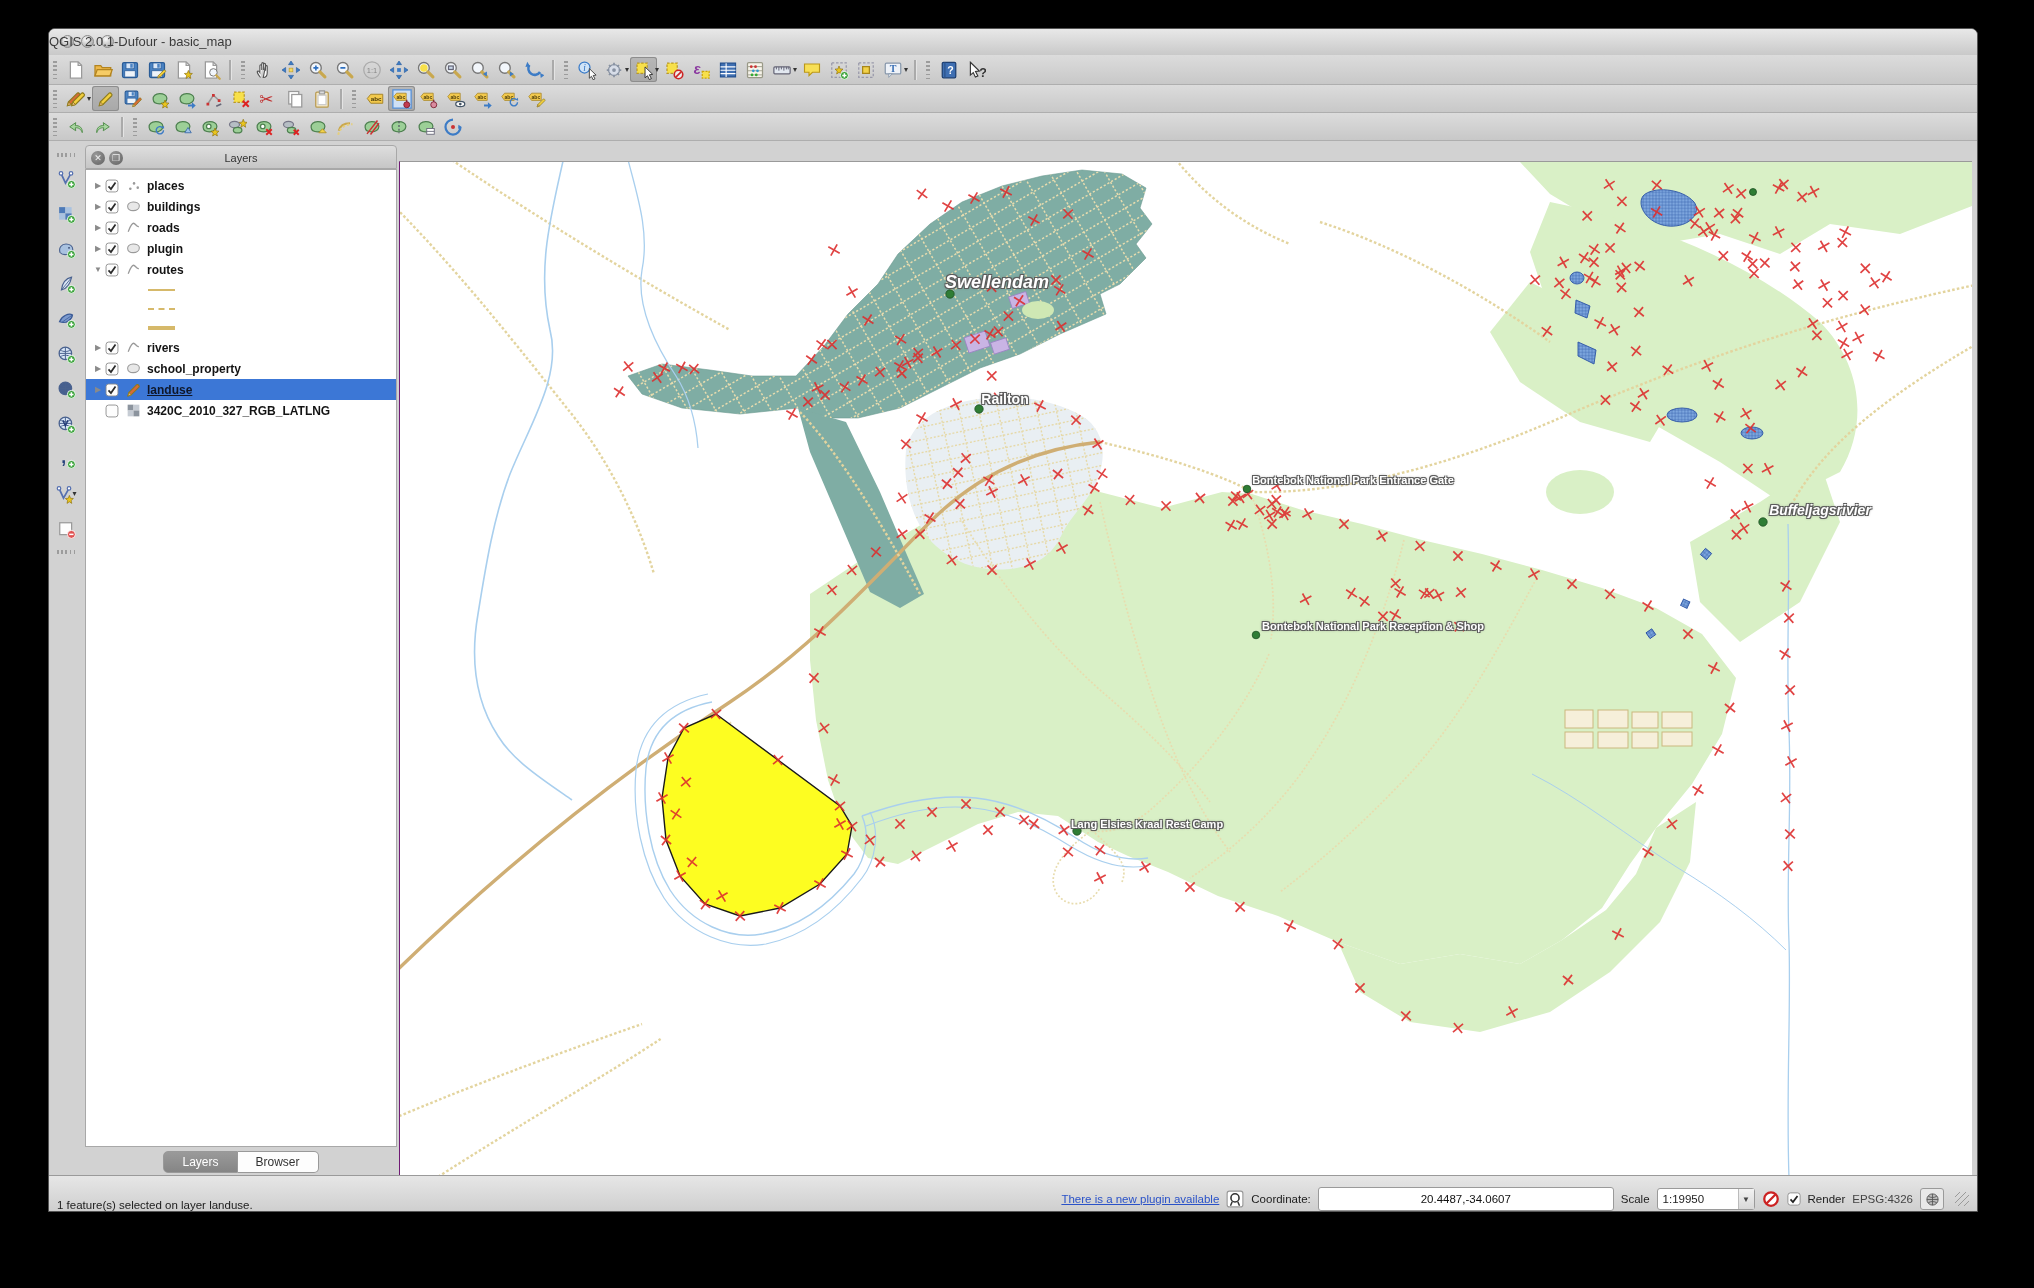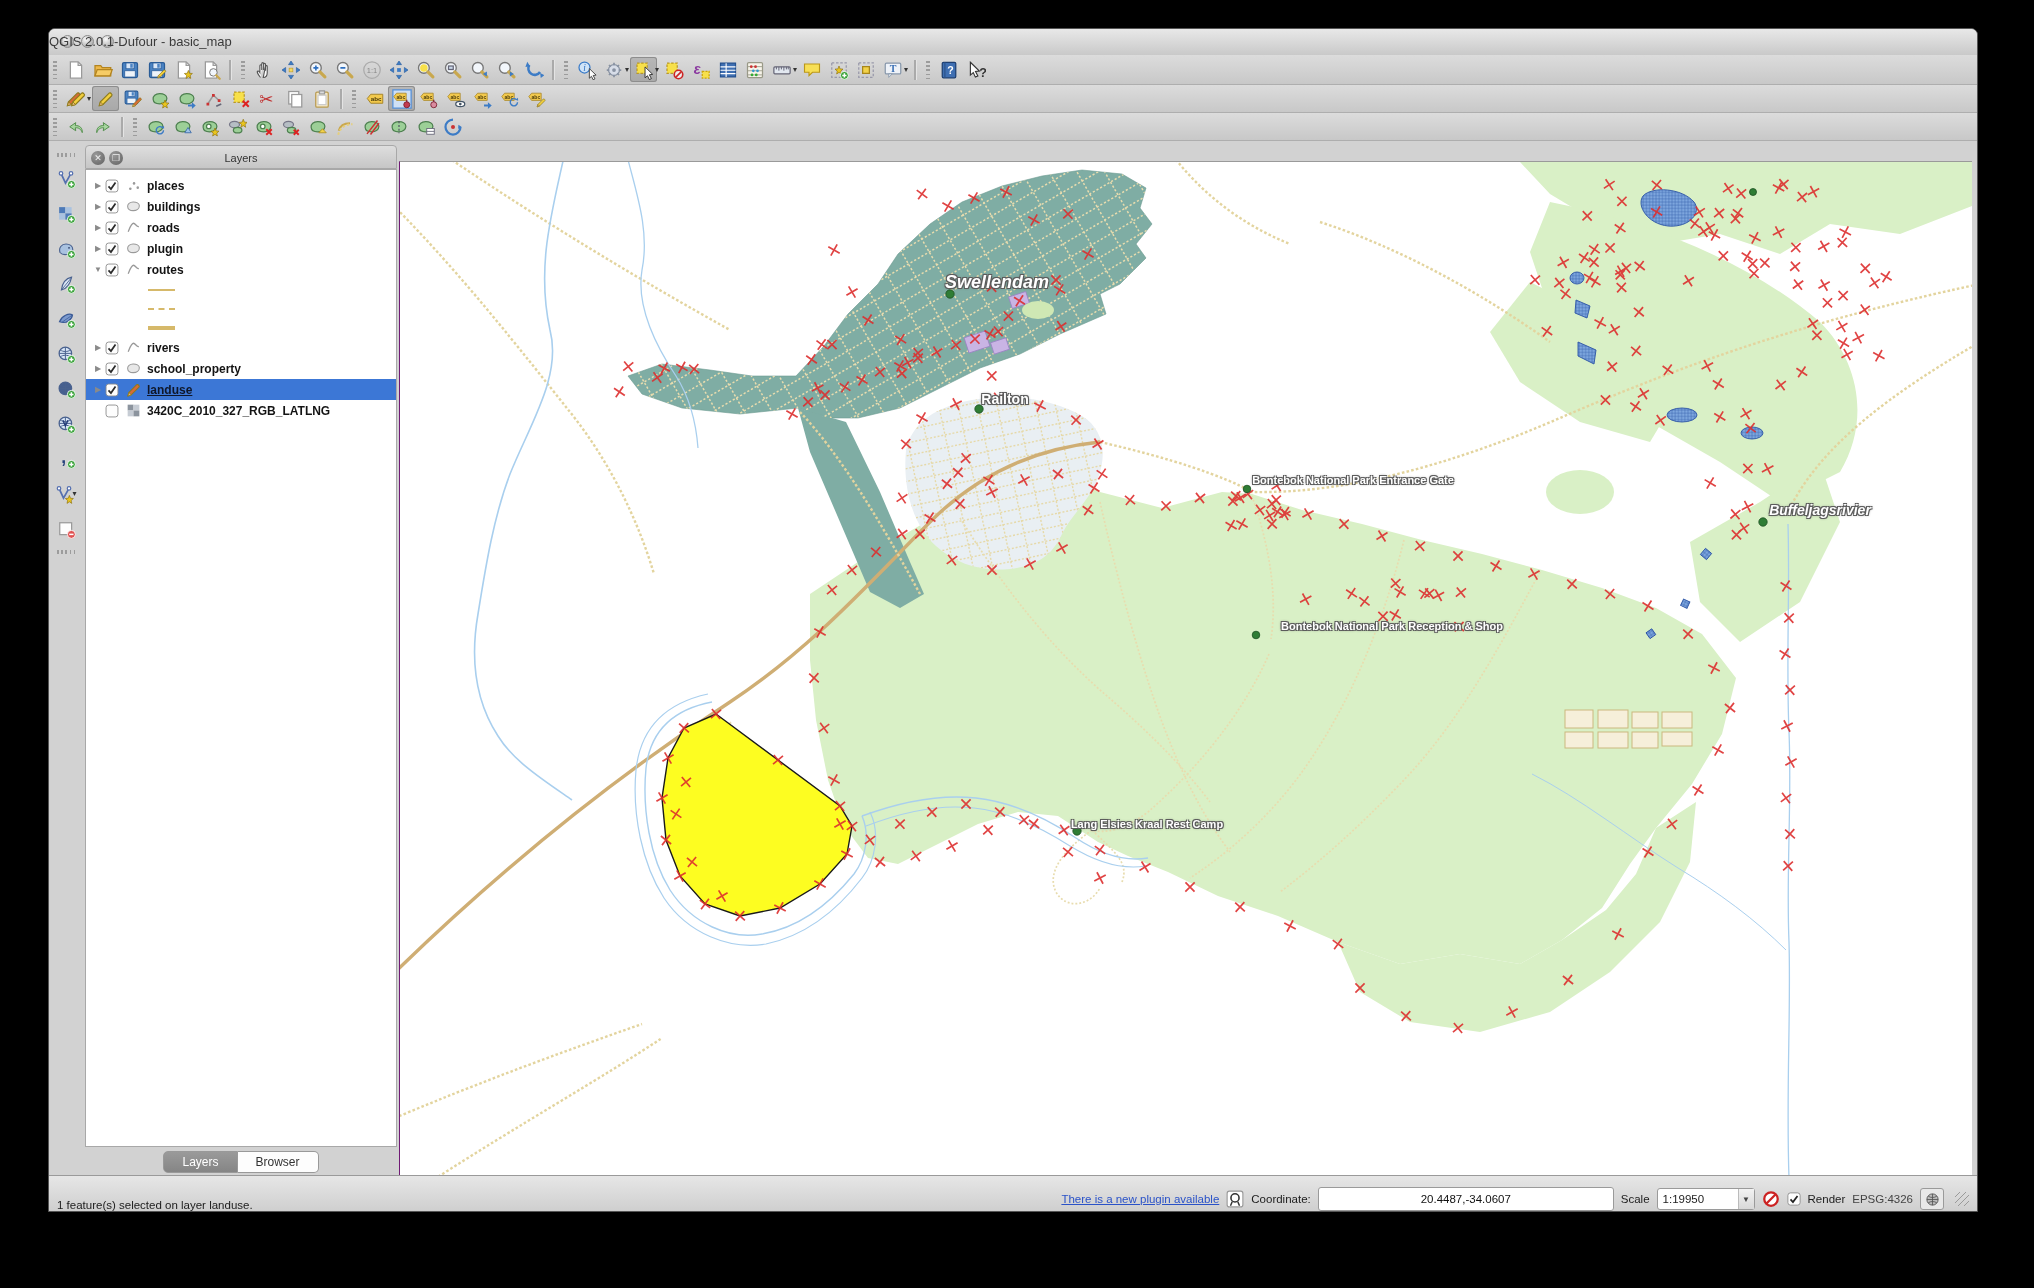--- a/index.html
+++ b/index.html
@@ -1303,21 +1303,21 @@
             <circle cx="847" cy="327" r="3.8"></circle>
             <circle cx="856" cy="473" r="3.8"></circle>
             <circle cx="677" cy="669" r="4.2"></circle>
             <circle cx="1363" cy="360" r="4.2"></circle>
             <circle cx="1353" cy="30" r="3.5"></circle>
           </g>
         </svg>
         <span class="map-label town" style="left: 597px; top: 120px;">Swellendam</span>
         <span class="map-label suburb" style="left: 605px; top: 237px;">Railton</span>
         <span class="map-label poi" style="left: 953px; top: 318px;">Bontebok National Park Entrance Gate</span>
-        <span class="map-label poi" style="left: 973px; top: 464px; margin-left: 19px;">Bontebok National Park Reception &amp; Shop</span>
+        <span class="map-label poi" style="left: 973px; top: 464px;">Bontebok National Park Reception &amp; Shop</span>
         <span class="map-label poi" style="left: 747px; top: 662px;">Lang Elsies Kraal Rest Camp</span>
         <span class="map-label river" style="left: 1420px; top: 348px;">Buffeljagsrivier</span>
       </div>
 
     <div class="sbar">
       <span class="sb-msg">1 feature(s) selected on layer landuse.</span>
       <span class="sb-right">
         <a href="#" class="sb-link">There is a new plugin available</a>
         <svg class="sb-ic" viewBox="0 0 16 16">
           <rect x="1" y="1" width="14" height="14" rx="2" fill="#fff" stroke="#999"></rect>

